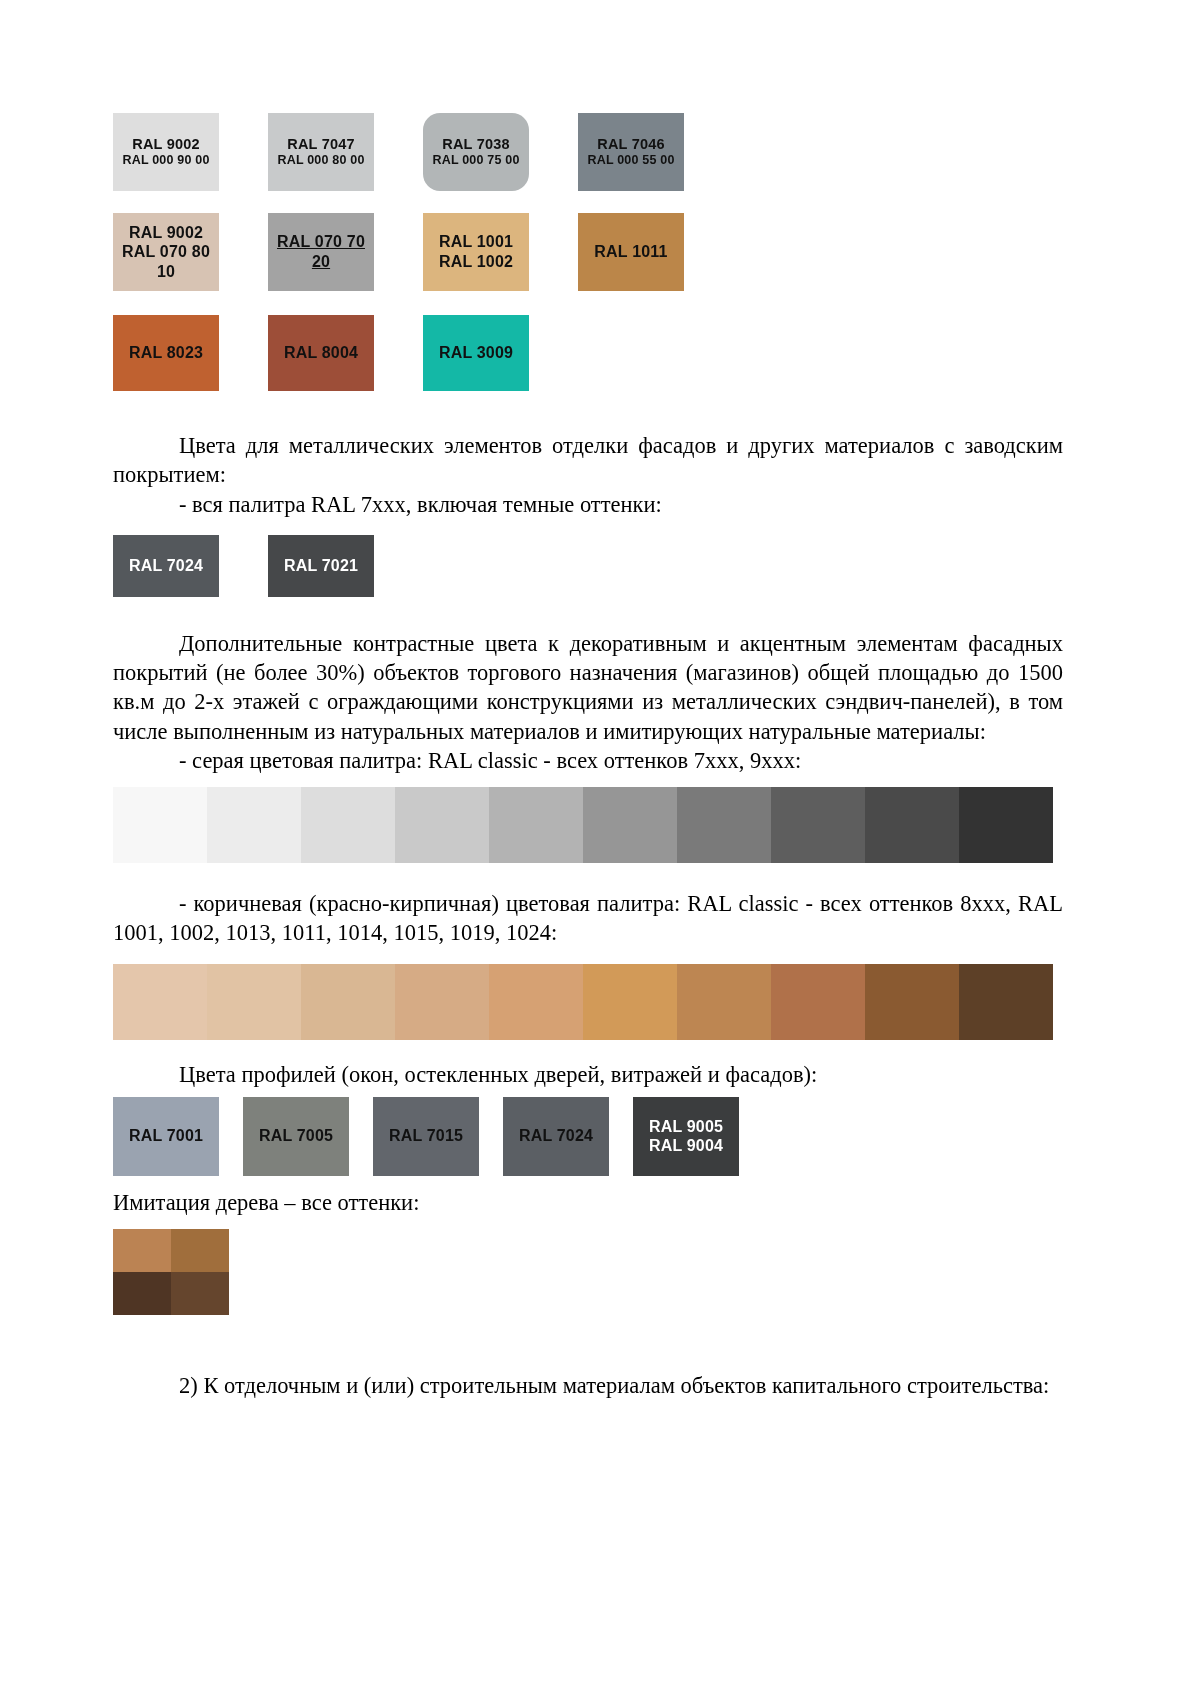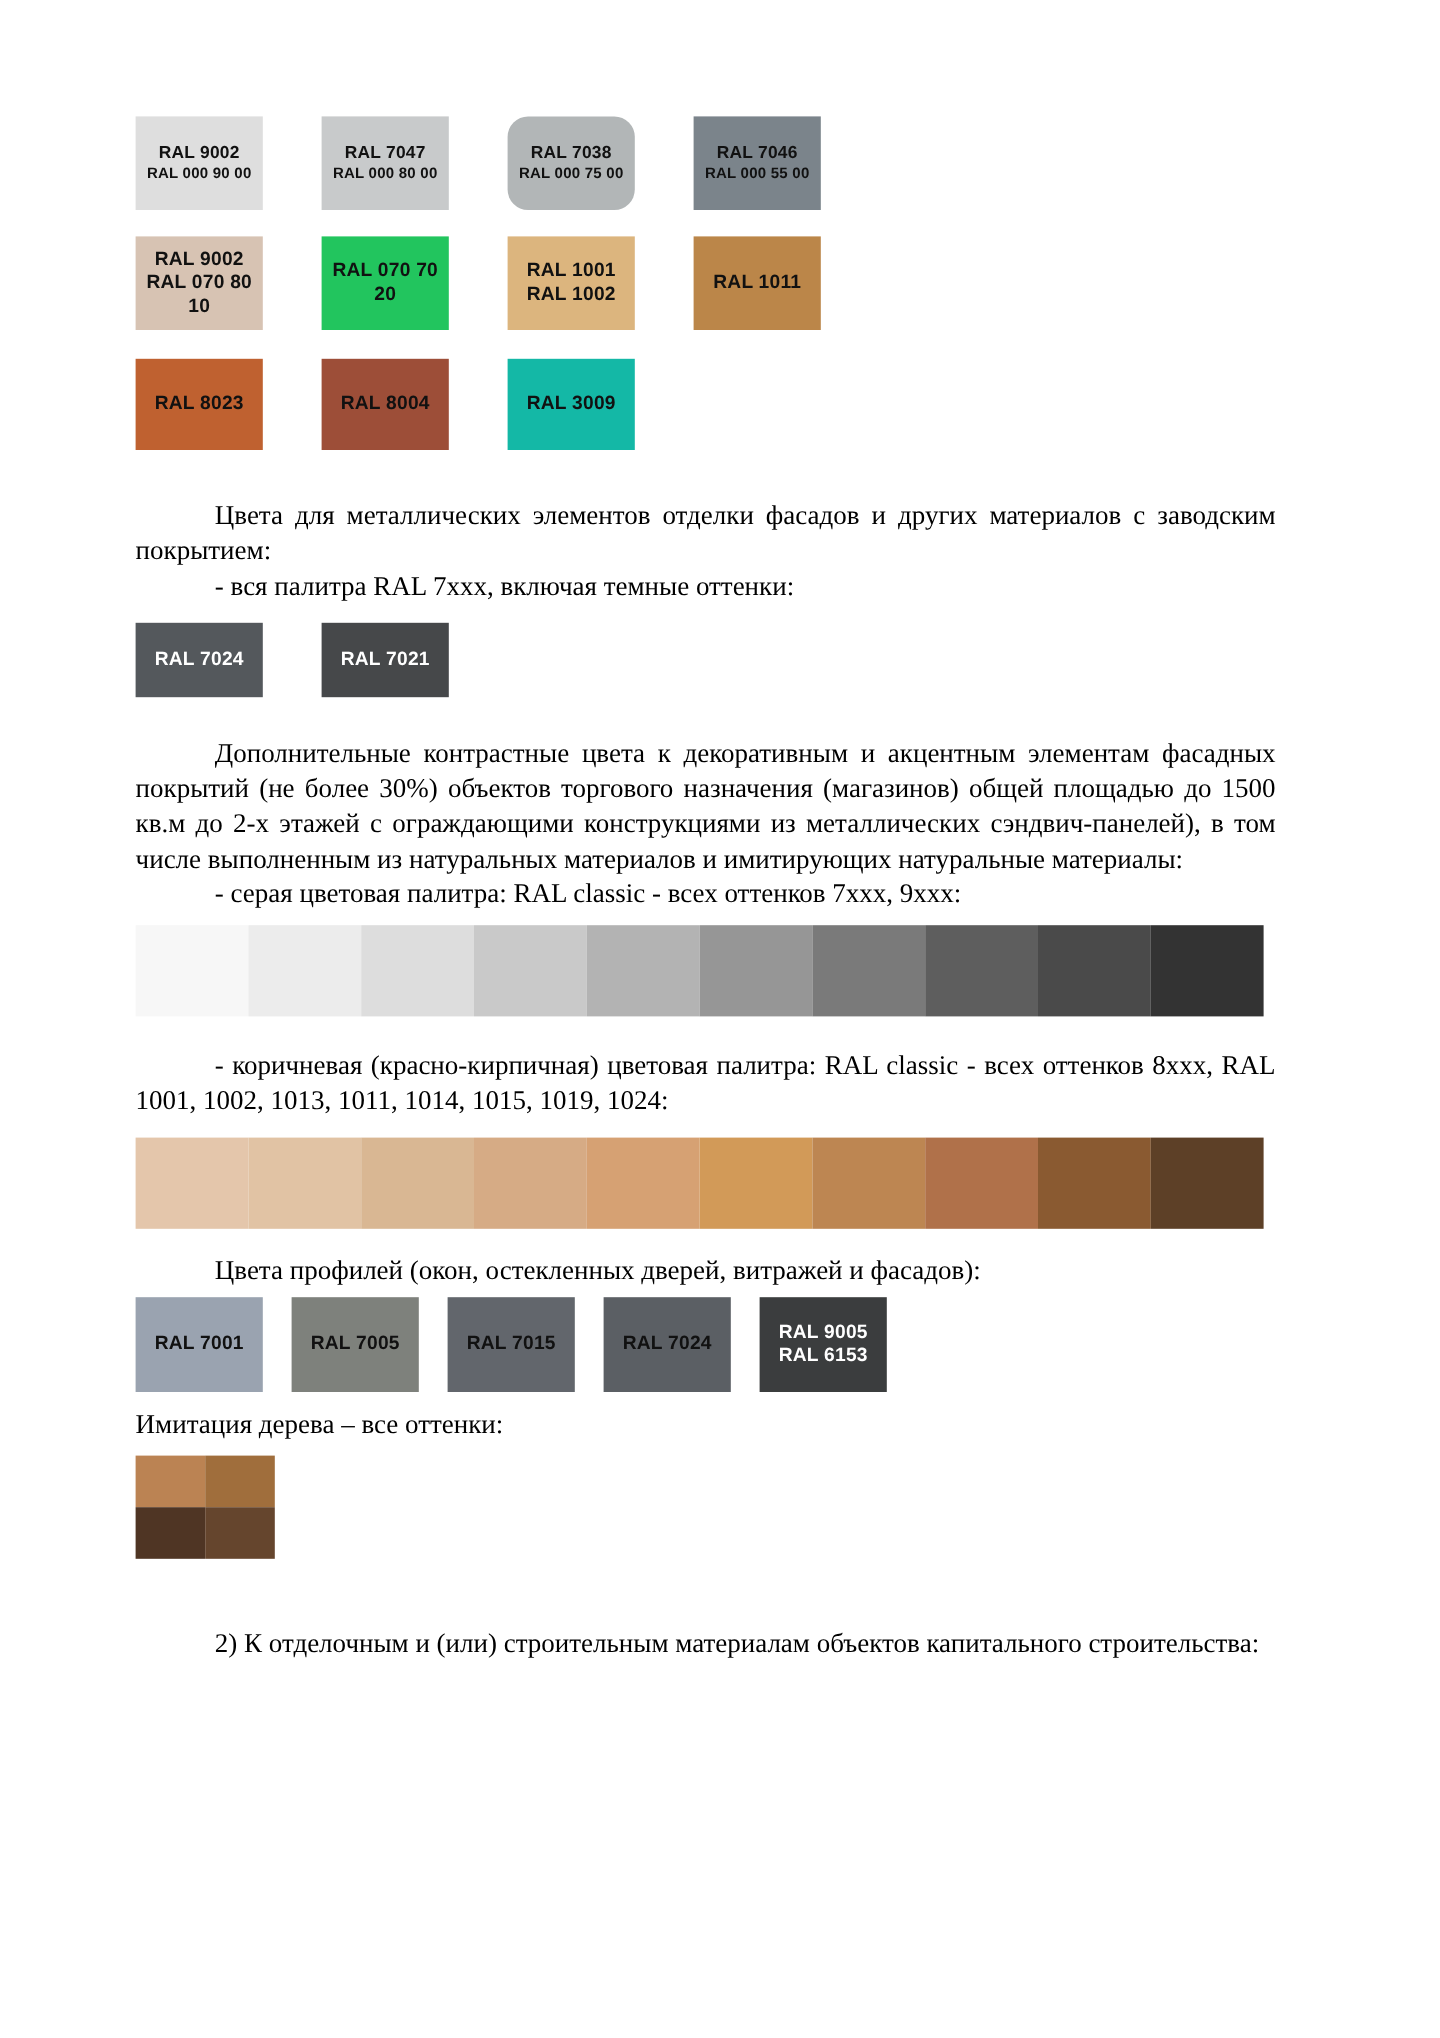--- a/index.html
+++ b/index.html
@@ -16,21 +16,21 @@
   .page{
     position:relative;
     width:1200px;
     height:1698px;
     background:#fff;
     box-sizing:border-box;
   }
   .content{
     position:absolute;
     left:113px;
-    top:0;
+    top:16px;
     width:950px;
   }
 
   
   .swatch-row{
     display:flex;
     align-items:flex-start;
   }
   .swatch{
     box-sizing:border-box;
@@ -135,21 +135,21 @@
         <span class="l1 s-big">RAL 7046</span>
         <span class="l2 s-small">RAL 000 55 00</span>
       </div>
     </div>
 
     <div class="swatch-row" id="group-ral-beige">
       <div class="swatch" style="background-color: rgb(215, 195, 179);">
         <span class="l1 s-big">RAL 9002</span>
         <span class="l2 s-small">RAL 070 80 10</span>
       </div>
-      <div class="swatch" style="background-color: #22c55e;">
+      <div class="swatch" style="background-color: #a3a3a3; text-decoration: underline;">
         <span class="l1 s-small">RAL 070 70 20</span>
       </div>
       <div class="swatch" style="background-color: rgb(220, 181, 126);">
         <span class="l1 s-big">RAL 1001</span>
         <span class="l2 s-big">RAL 1002</span>
       </div>
       <div class="swatch" style="background-color: rgb(187, 134, 73);">
         <span class="l1 s-big">RAL 1011</span>
       </div>
     </div>
@@ -235,21 +235,21 @@
         <span class="l1 s-big">RAL 7005</span>
       </div>
       <div class="swatch" style="background-color: rgb(98, 102, 108); color: rgb(17, 17, 17);">
         <span class="l1 s-big">RAL 7015</span>
       </div>
       <div class="swatch" style="background-color: rgb(91, 95, 100); color: rgb(17, 17, 17);">
         <span class="l1 s-big">RAL 7024</span>
       </div>
       <div class="swatch" style="background-color: rgb(59, 61, 62); color: rgb(255, 255, 255);">
         <span class="l1 s-big">RAL 9005</span>
-        <span class="l2 s-big">RAL 6153</span>
+        <span class="l2 s-big">RAL 9004</span>
       </div>
     </div>
 
     <div class="spacer-12"></div>
 
     <p class="para nojust">Имитация дерева – все оттенки:</p>
 
     <div class="spacer-12"></div>
 
     <div id="group-wood">

